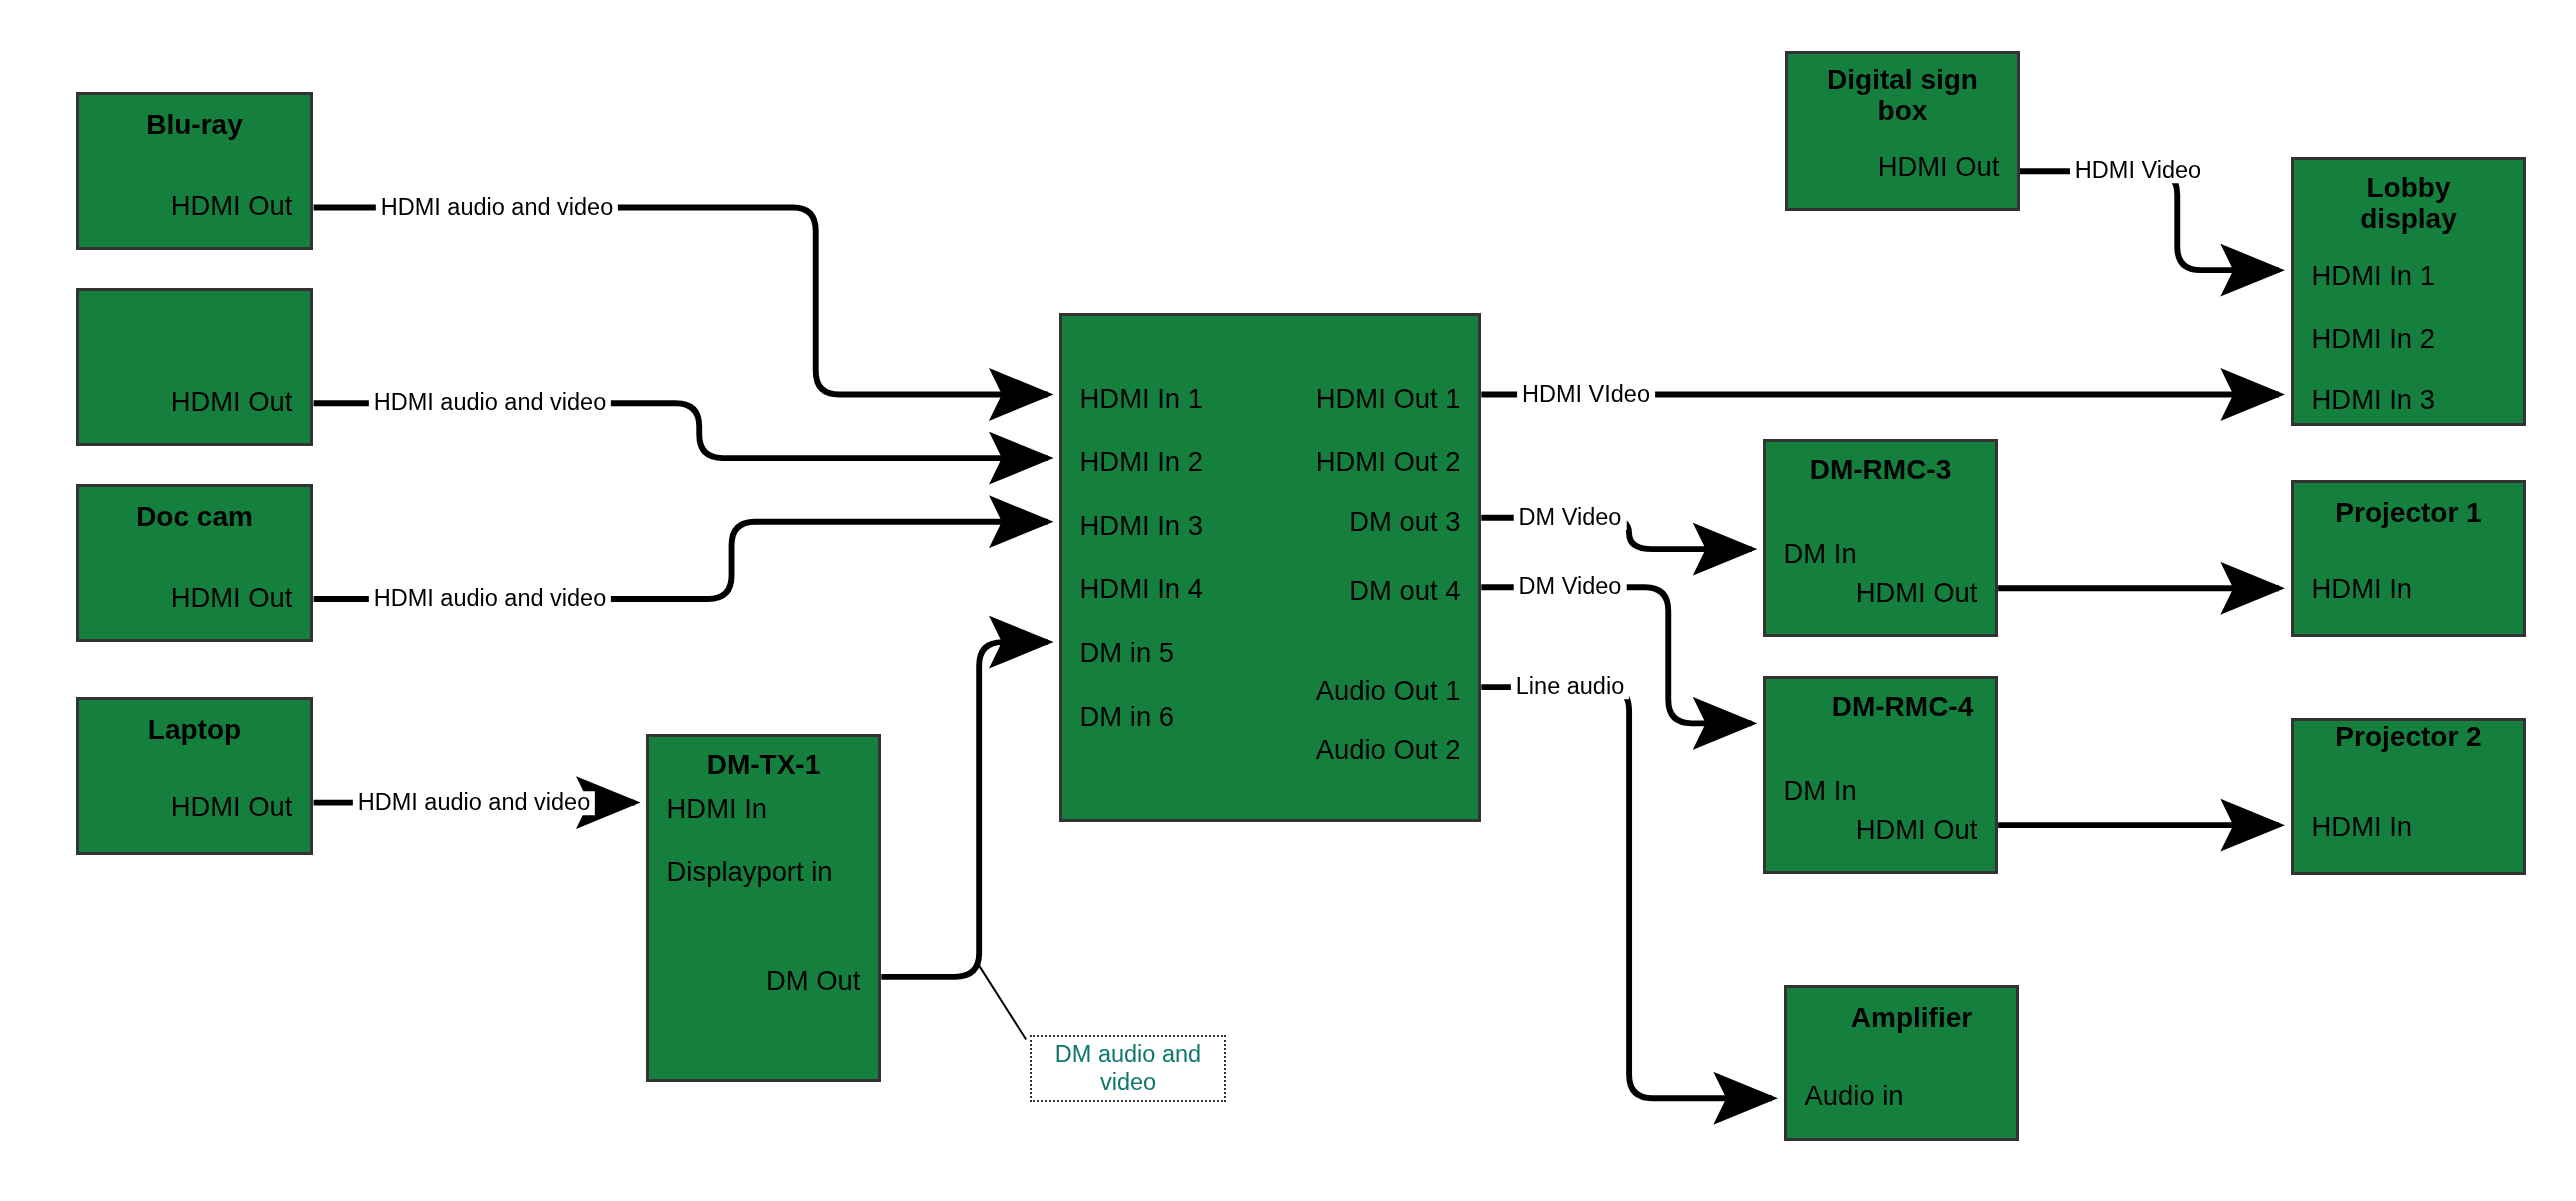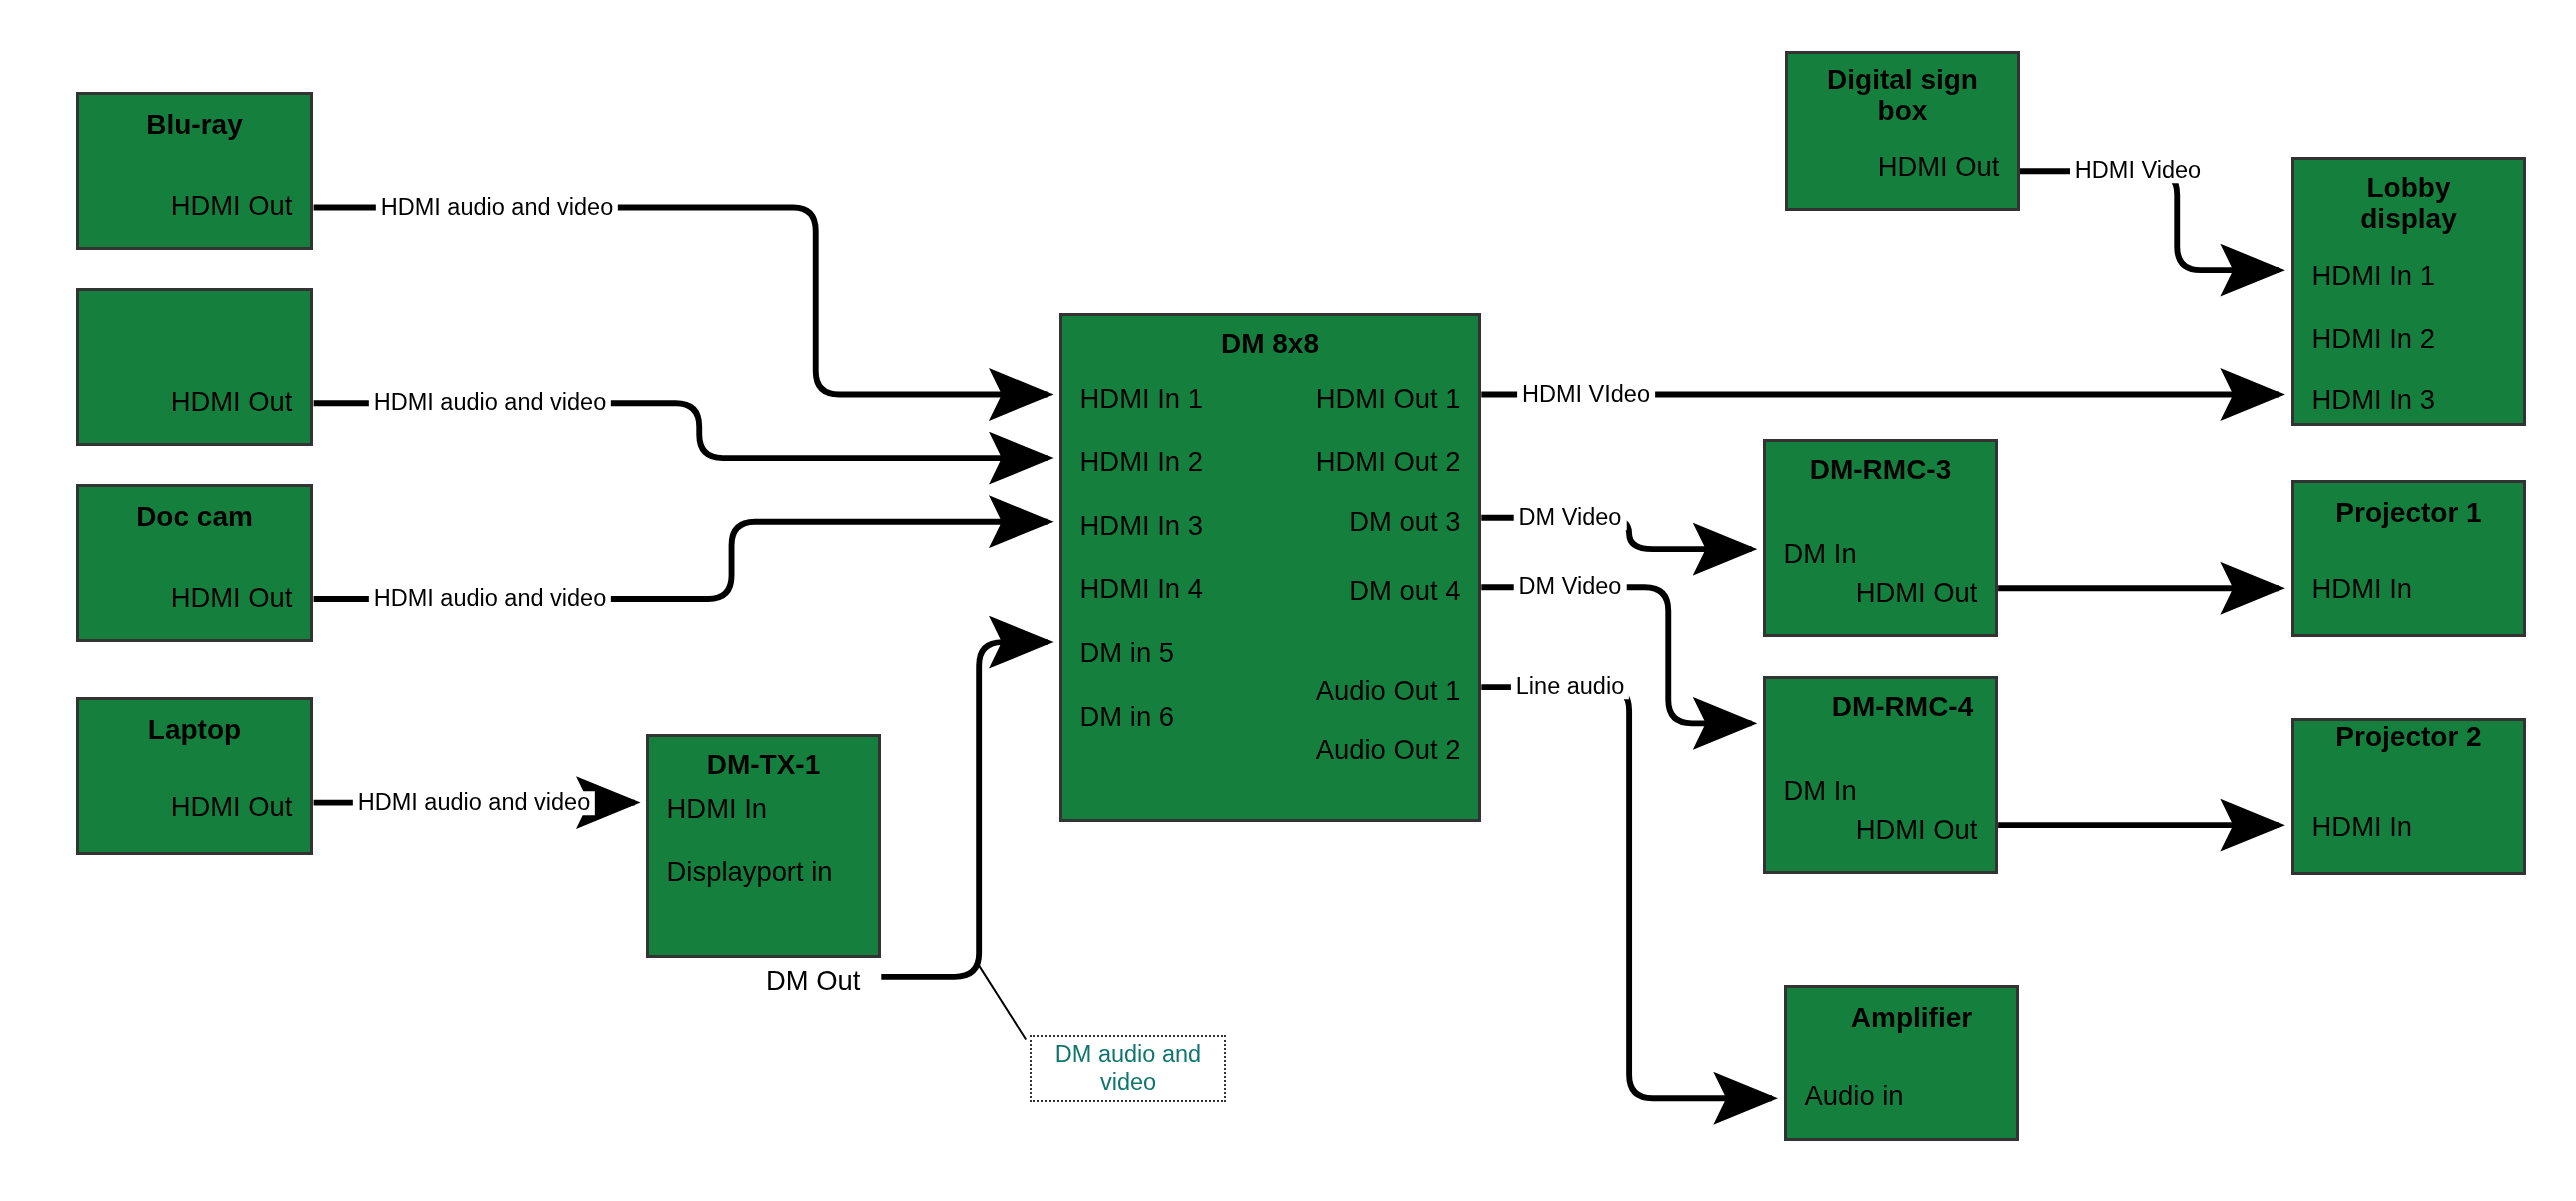--- a/index.html
+++ b/index.html
@@ -72,29 +72,28 @@
   <div class="node" style="left:76px;top:484px;width:237px;height:158px;">
     <div class="title" style="margin-top:13.7px;">Doc cam</div>
     <div class="port r" style="top:96px;">HDMI Out</div>
   </div>
 
   <div class="node" style="left:76px;top:697px;width:237px;height:158px;">
     <div class="title" style="margin-top:13.7px;">Laptop</div>
     <div class="port r" style="top:92px;">HDMI Out</div>
   </div>
 
-  <div class="node" style="left:646px;top:734px;width:235px;height:224px;">
+  <div class="node" style="left:646px;top:734px;width:235px;height:348px;">
     <div class="title" style="margin-top:11.7px;">DM-TX-1</div>
     <div class="port l" style="top:57px;">HDMI In</div>
     <div class="port l" style="top:120px;">Displayport in</div>
     <div class="port r" style="top:229px;">DM Out</div>
   </div>
 
   <div class="node" style="left:1059px;top:313px;width:422px;height:509px;">
-    <div class="title" style="margin-top:11.7px;">DM 8x8</div>
     <div class="port l" style="top:68px;">HDMI In 1</div>
     <div class="port l" style="top:131px;">HDMI In 2</div>
     <div class="port l" style="top:195px;">HDMI In 3</div>
     <div class="port l" style="top:258px;">HDMI In 4</div>
     <div class="port l" style="top:322px;">DM in 5</div>
     <div class="port l" style="top:386px;">DM in 6</div>
     <div class="port r" style="top:68px;">HDMI Out 1</div>
     <div class="port r" style="top:131px;">HDMI Out 2</div>
     <div class="port r" style="top:191px;">DM out 3</div>
     <div class="port r" style="top:260px;">DM out 4</div>

